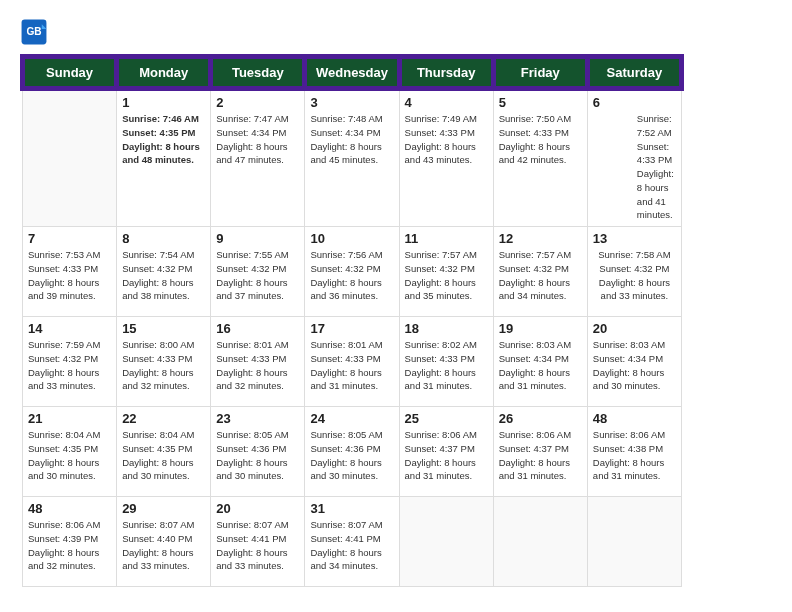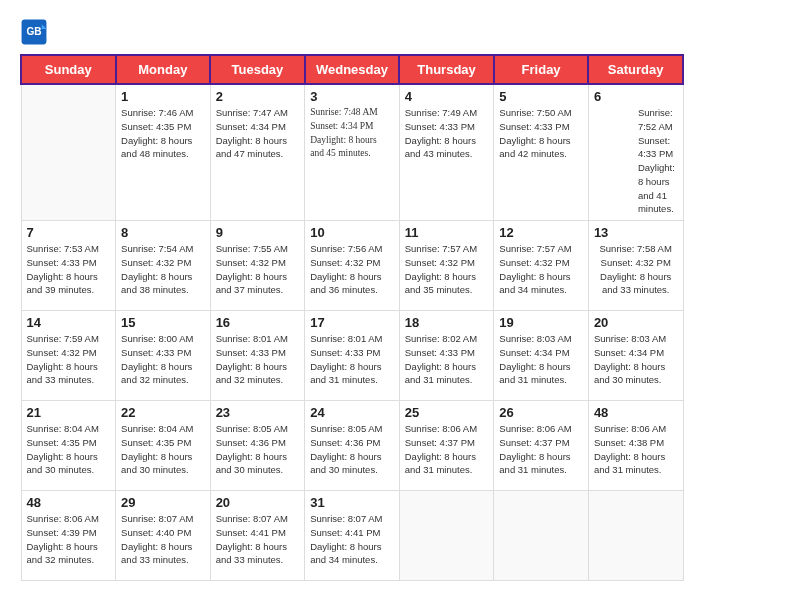--- a/index.html
+++ b/index.html
@@ -53,27 +53,27 @@
       font-size: 14px;
       color: #555;
       margin-top: 2px;
     }
     .calendar {
       width: 100%;
       border-collapse: collapse;
       border: 1px solid #ccc;
     }
     .calendar th {
-      background: #ef4444;
+      background: #14532d;
       color: #fff;
       font-size: 13px;
       font-weight: bold;
       padding: 6px 4px;
       text-align: center;
-      border: 2px solid #4c1d95;
+      border: 5px solid #4c1d95;
     }
     .calendar td {
       border: 1px solid #ddd;
       vertical-align: top;
       padding: 4px 5px;
       width: calc(100% / 7);
       min-height: 80px;
       background: #fff;
     }
     .calendar td.empty {
@@ -127,35 +127,35 @@
           <th>Thursday</th>
           <th>Friday</th>
           <th>Saturday</th>
         </tr>
     </thead>
     <tbody id="calendar-body">
     <tr class="week-row">
           <td class="empty"></td>
           <td>
             <div class="day-number">1</div>
-            <div class="day-info" style="white-space: pre-line;">Sunrise: 7:46 AM
+            <div class="day-info" style="white-space: pre-line; font-weight: bold;">Sunrise: 7:46 AM
 Sunset: 4:35 PM
 Daylight: 8 hours
 and 48 minutes.</div>
           </td>
           <td>
             <div class="day-number">2</div>
             <div class="day-info" style="white-space: pre-line;">Sunrise: 7:47 AM
 Sunset: 4:34 PM
 Daylight: 8 hours
 and 47 minutes.</div>
           </td>
           <td>
             <div class="day-number">3</div>
-            <div class="day-info" style="white-space: pre-line; font-family: Liberation Serif, serif;">Sunrise: 7:48 AM
+            <div class="day-info" style="white-space: pre-line;">Sunrise: 7:48 AM
 Sunset: 4:34 PM
 Daylight: 8 hours
 and 45 minutes.</div>
           </td>
           <td>
             <div class="day-number">4</div>
             <div class="day-info" style="white-space: pre-line;">Sunrise: 7:49 AM
 Sunset: 4:33 PM
 Daylight: 8 hours
 and 43 minutes.</div>

